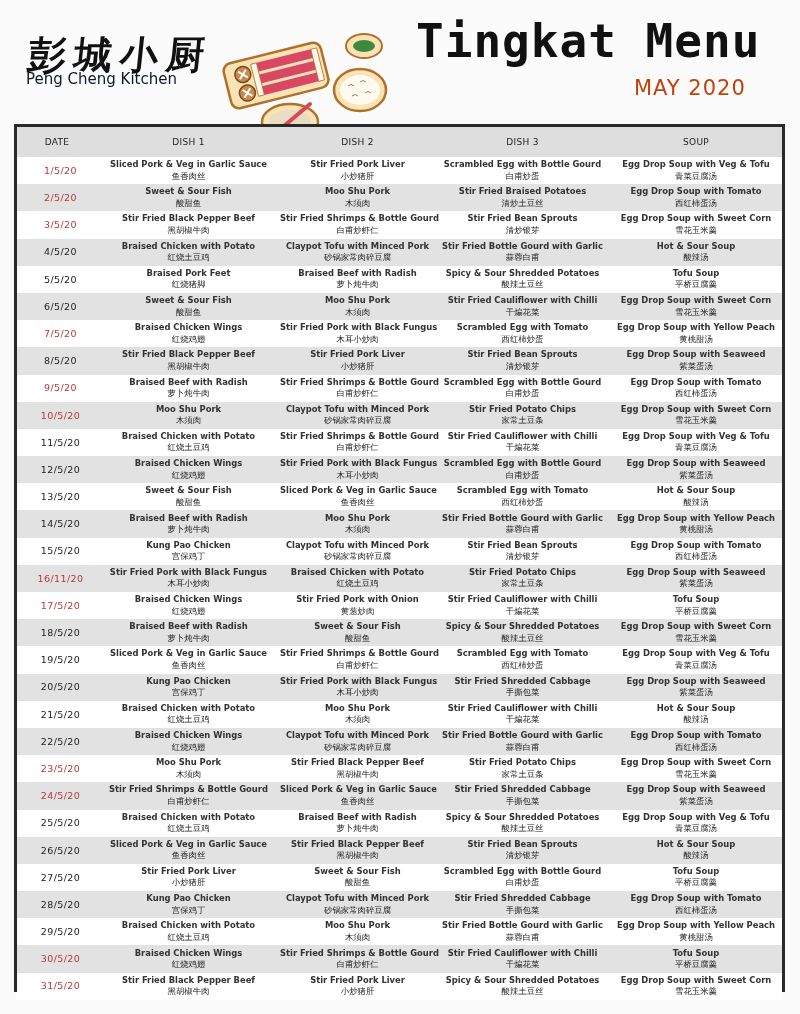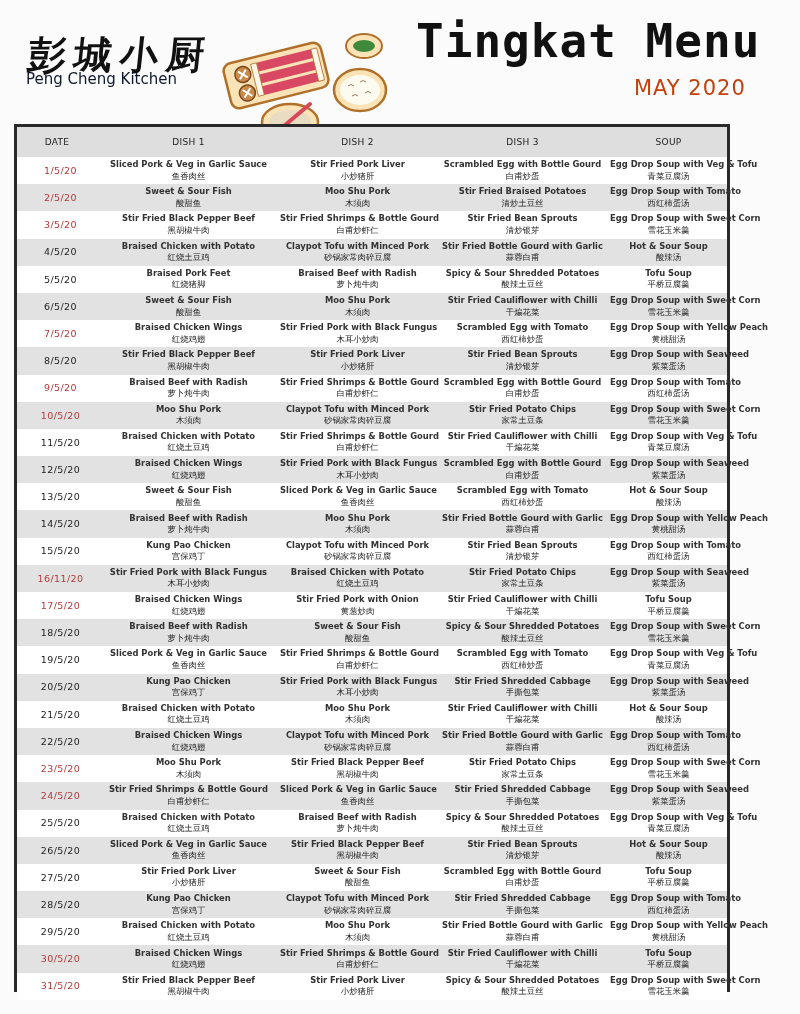--- a/index.html
+++ b/index.html
@@ -25,21 +25,21 @@
     position: absolute; left: 416px; top: 14px;
     font-family: "DejaVu Sans Mono", monospace; font-size: 46px; font-weight: bold;
     color: #111; letter-spacing: 1px;
   }
   .subtitle {
     position: absolute; left: 634px; top: 76px;
     font-family: "DejaVu Sans", sans-serif; font-size: 21px; color: #c2410c;
     letter-spacing: 1px;
   }
   .table-wrap {
-    position: absolute; left: 14px; top: 124px; width: 716px; height: 868px;
+    position: absolute; left: 14px; top: 124px; width: 771px; height: 868px;
     border: 3px solid #2a2a2a; border-bottom-width: 2px; box-sizing: border-box;
     background: #fff;
   }
   table { border-collapse: collapse; width: 100%; table-layout: fixed; }
   th {
     height: 28px; font-size: 9px; font-weight: normal; color: #222;
     background: #dedede; letter-spacing: 0.3px;
   }
   td {
     height: 27.2px; padding: 0; text-align: center; vertical-align: middle;

